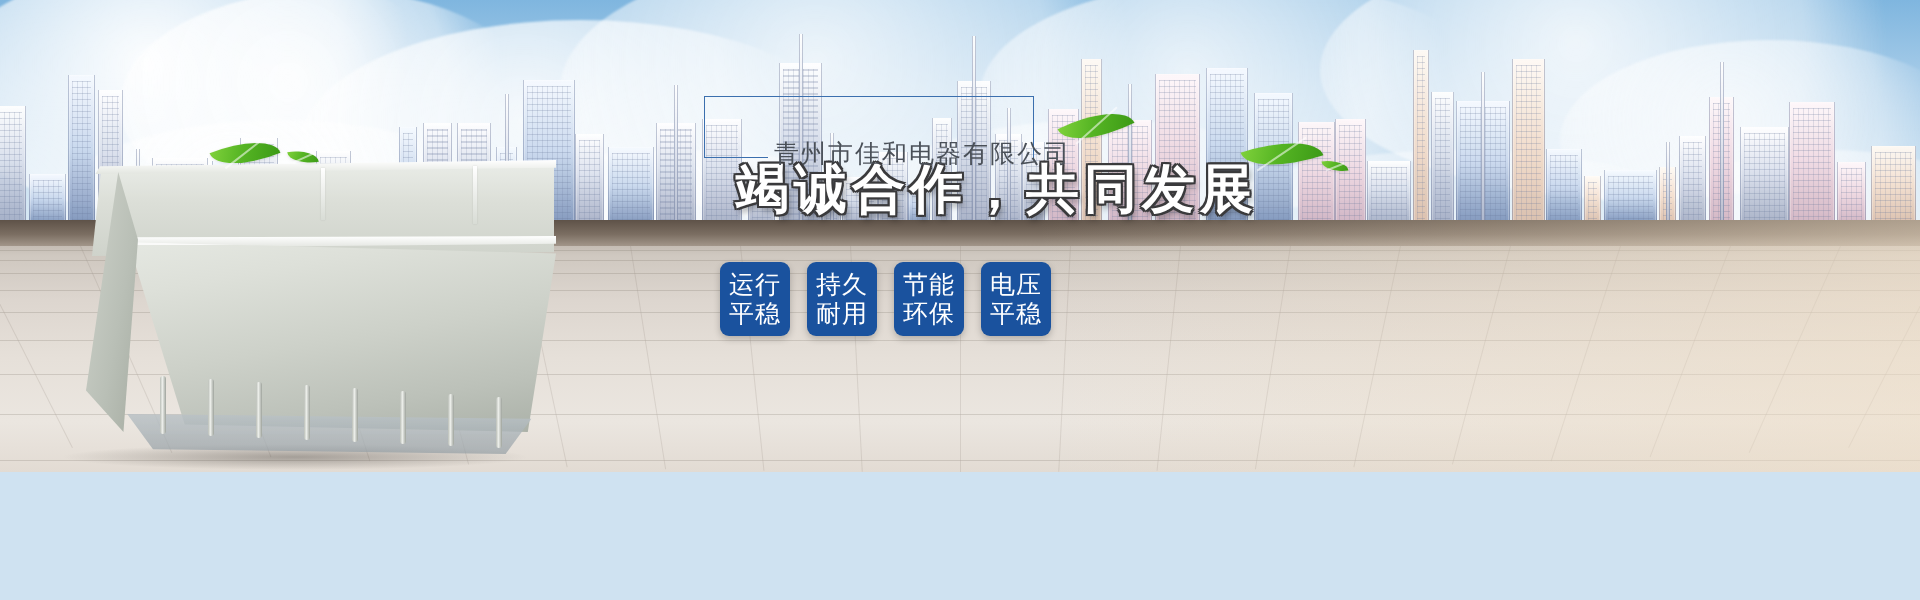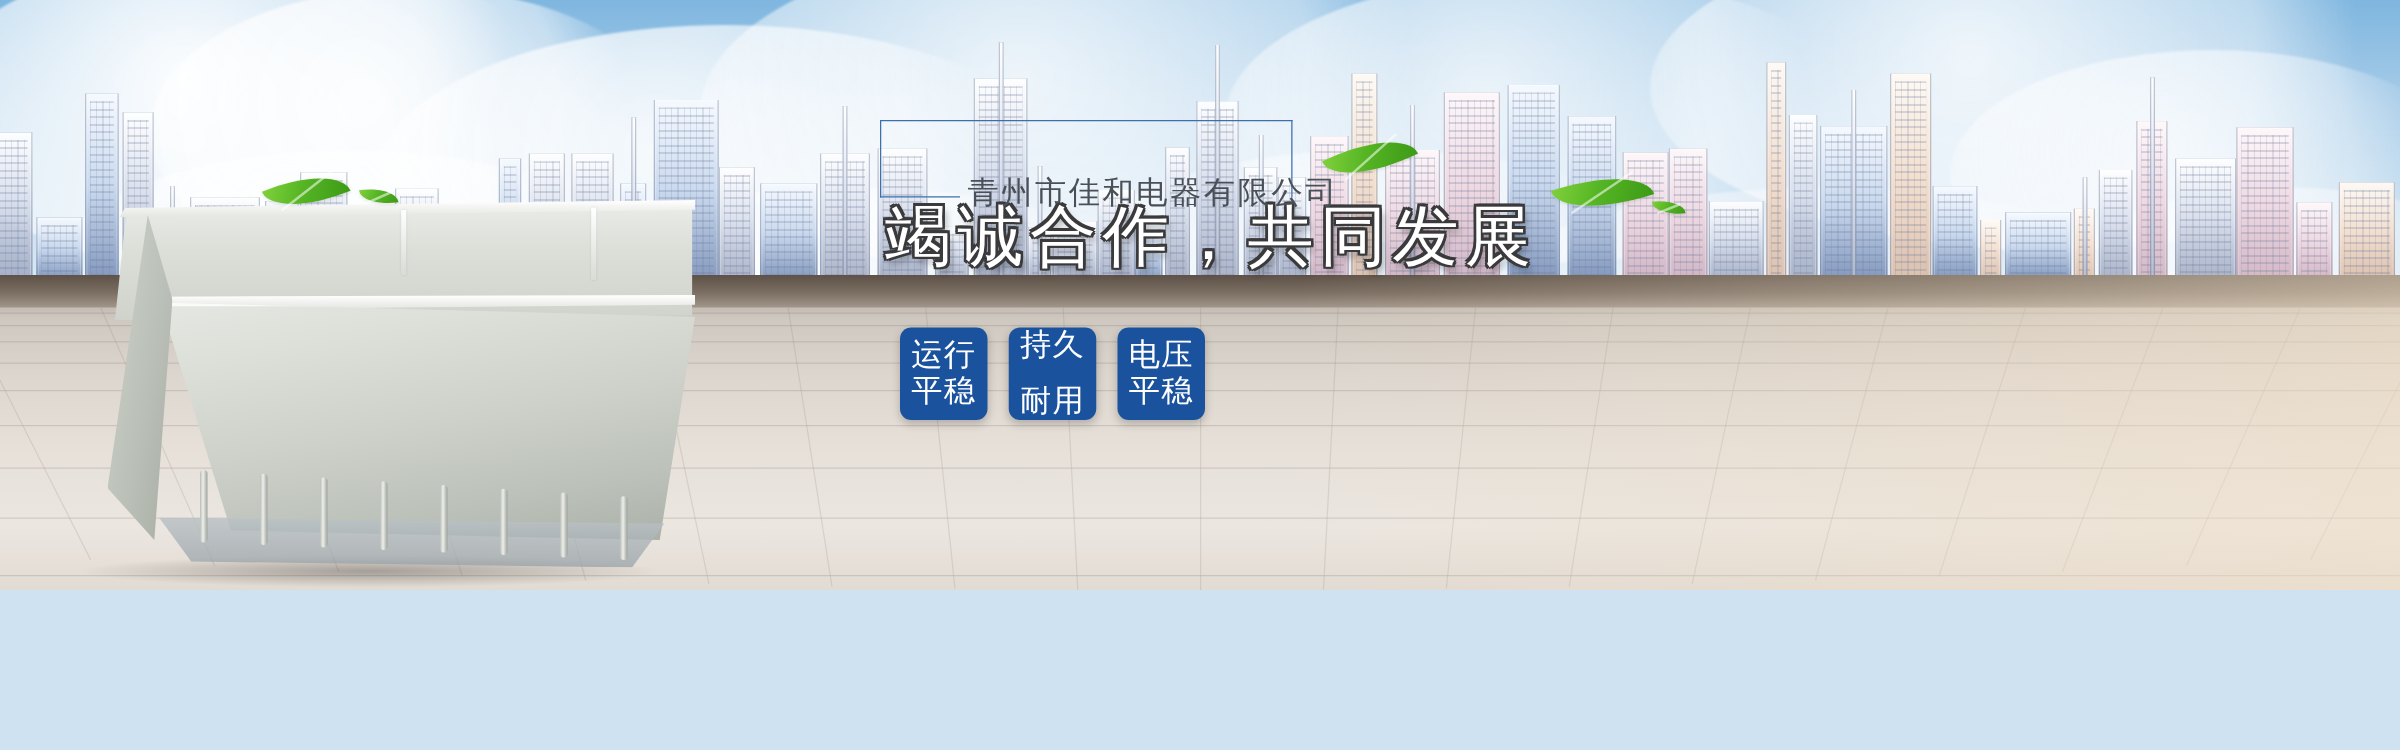--- a/index.html
+++ b/index.html
@@ -161,22 +161,22 @@
     -webkit-background-clip:text; background-clip:text;
     -webkit-text-fill-color:transparent;
     text-shadow:0 0 0 transparent;
     filter:drop-shadow(2px 0 0 #ffffff) drop-shadow(-2px 0 0 #ffffff)
            drop-shadow(0 2px 0 #ffffff) drop-shadow(0 -2px 0 #ffffff)
            drop-shadow(3px 5px 4px rgba(0,0,0,.30));
     white-space:nowrap;
   }
 
   .sub-title {
-    margin-top:-4px; margin-left:8px;
-    font-size:53px; font-weight:400; letter-spacing:5px;
+    margin-top:-4px; margin-left:36px;
+    font-size:53px; font-weight:700; letter-spacing:5px;
     color:#ffffff; white-space:nowrap;
     text-shadow:
       -2px -2px 0 #3a3a3c, 2px -2px 0 #3a3a3c, -2px 2px 0 #3a3a3c, 2px 2px 0 #3a3a3c,
       0 -2px 0 #3a3a3c, 0 2px 0 #3a3a3c, -2px 0 0 #3a3a3c, 2px 0 0 #3a3a3c,
       3px 5px 6px rgba(0,0,0,.35);
   }
 
   .badges { display:flex; gap:17px; margin-top:36px; margin-left:20px; }
   .badge {
     width:70px; height:74px;
@@ -353,23 +353,27 @@
     </div>
 
 
     <div class="sub-title">竭诚合作，共同发展</div>
 
     <div class="badges" id="badges">
         <div class="badge" style="background: rgb(26, 82, 158);">
           <span>运行</span>
           <span>平稳</span>
         </div>
-        <div class="badge" style="background: rgb(26, 82, 158); justify-content: space-between;">
+        <div class="badge" style="background: rgb(26, 82, 158);">
           <span>持久</span>
           <span>耐用</span>
+        </div>
+        <div class="badge" style="background: rgb(26, 82, 158);">
+          <span>节能</span>
+          <span>环保</span>
         </div>
         <div class="badge" style="background: rgb(26, 82, 158);">
           <span>电压</span>
           <span>平稳</span>
         </div>
       </div>
 
   </div>
 </div>
 

